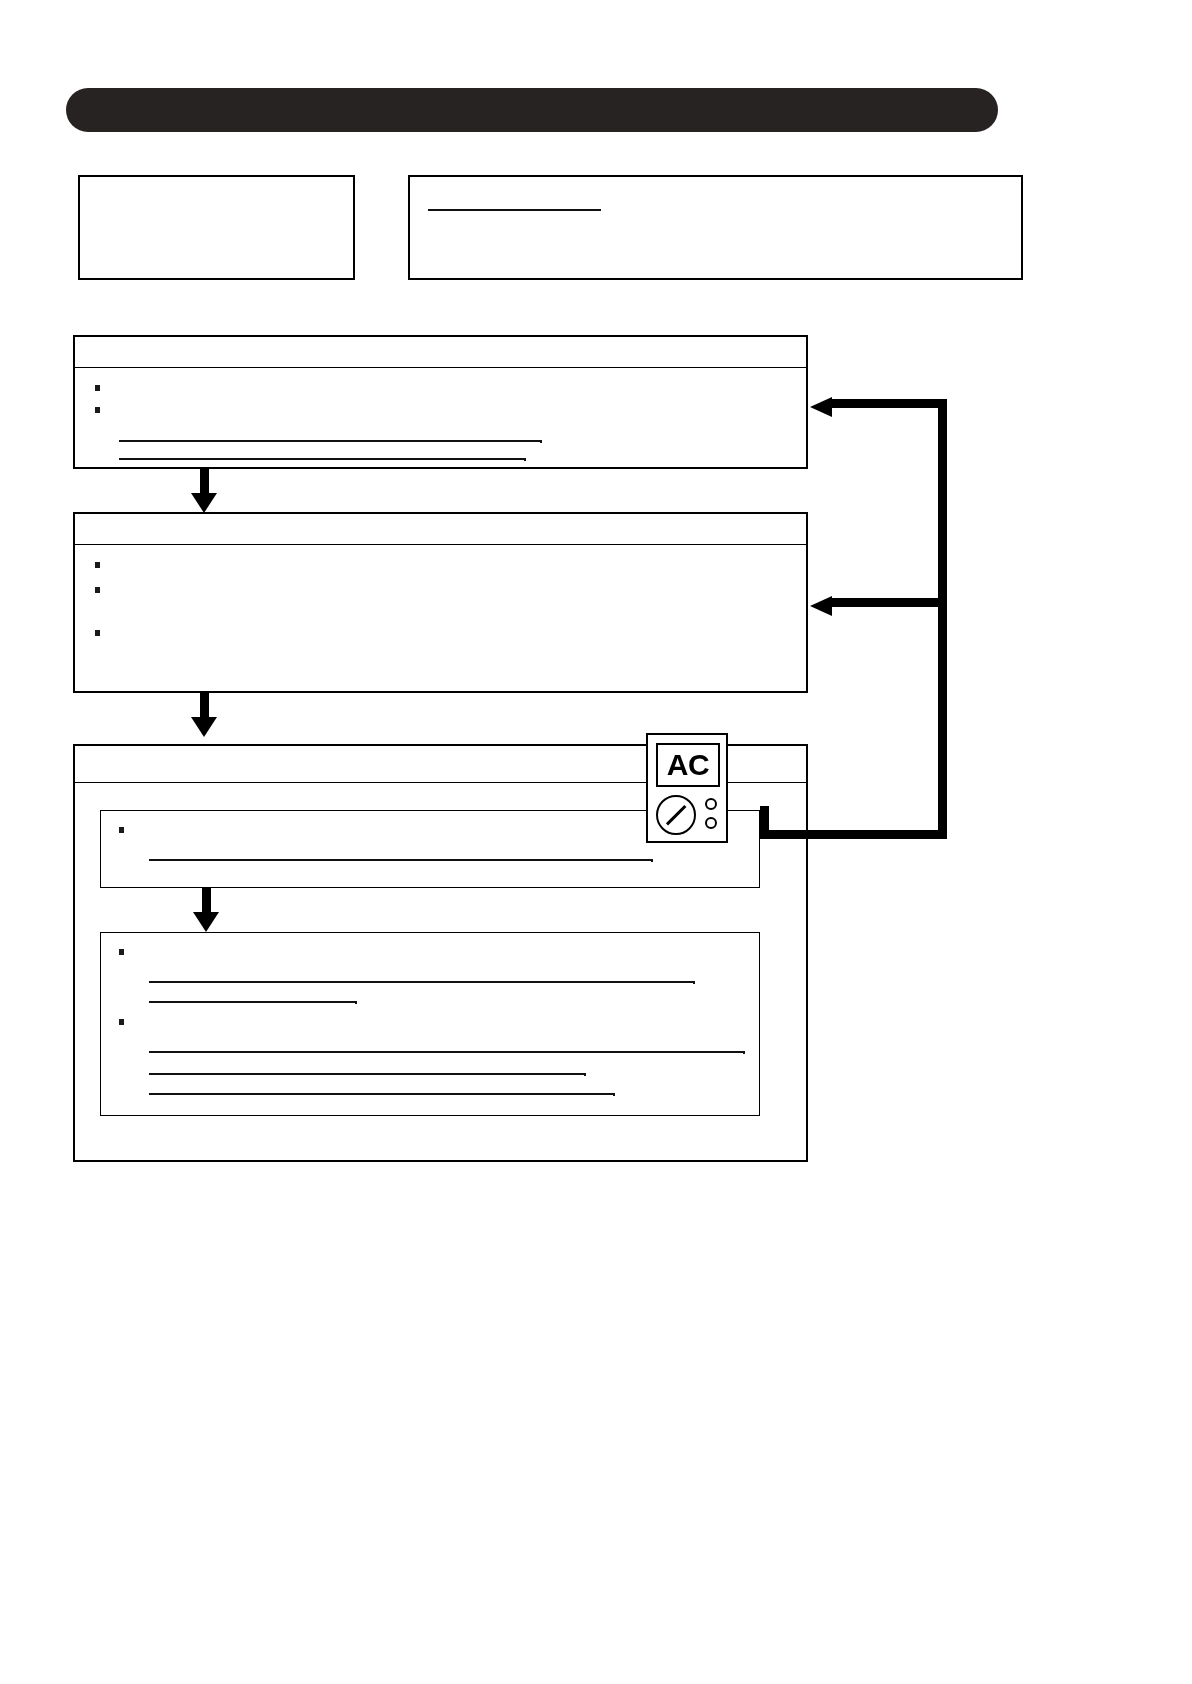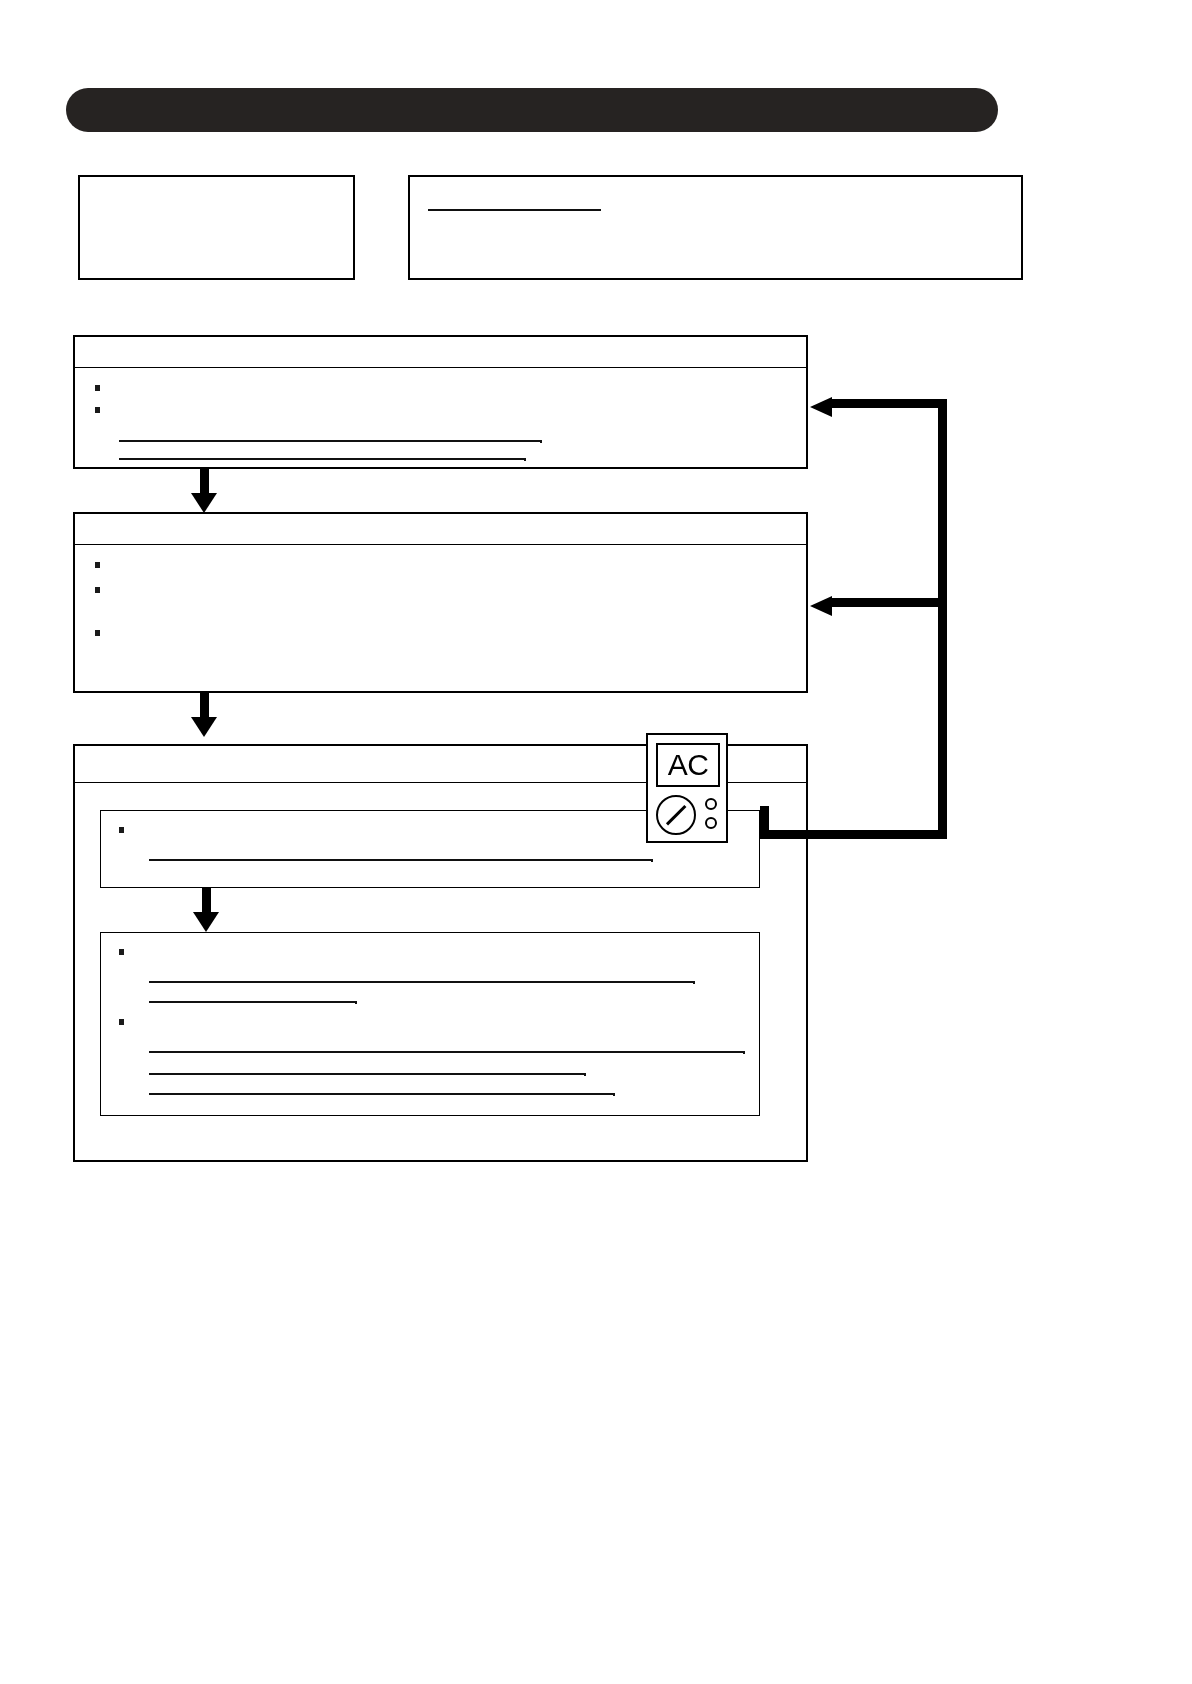--- a/index.html
+++ b/index.html
@@ -149,21 +149,21 @@
     position: absolute;
     box-sizing: border-box;
     border: 2.5px solid #000000;
     background: #ffffff;
     display: flex;
     align-items: center;
     justify-content: center;
   }
   .meter-display-text {
     font-family: "Liberation Sans", sans-serif;
-    font-weight: normal;
+    font-weight: bold;
     font-size: 30px;
     line-height: 1;
     color: #000000;
     letter-spacing: -0.5px;
   }
   .meter-dial {
     position: absolute;
     box-sizing: border-box;
     border: 2.5px solid #000000;
     border-radius: 50%;

